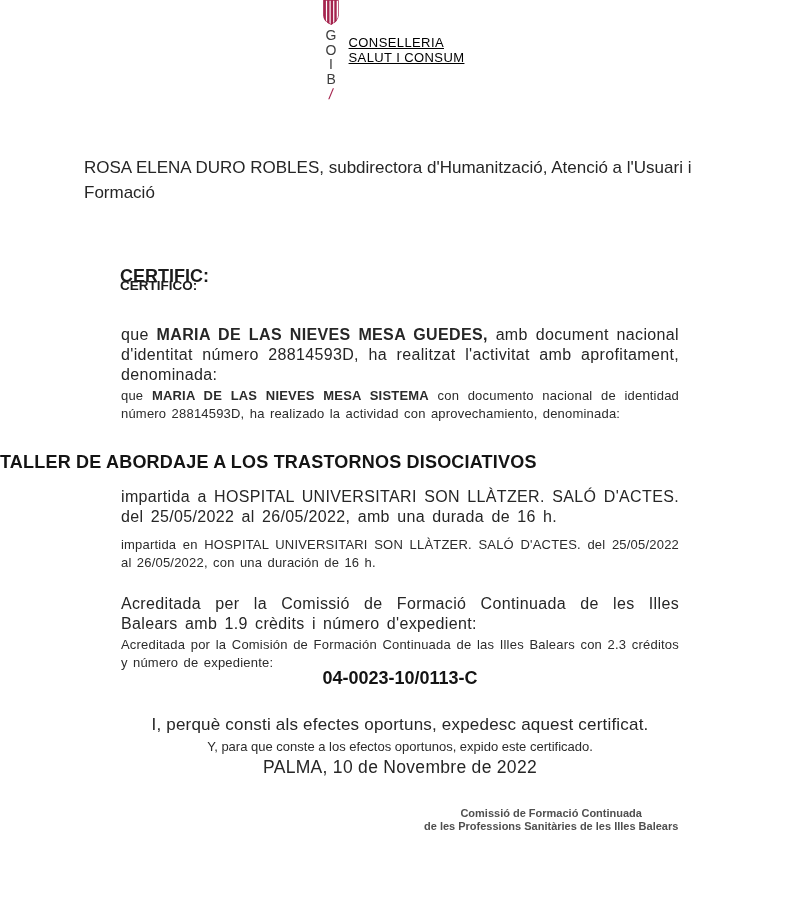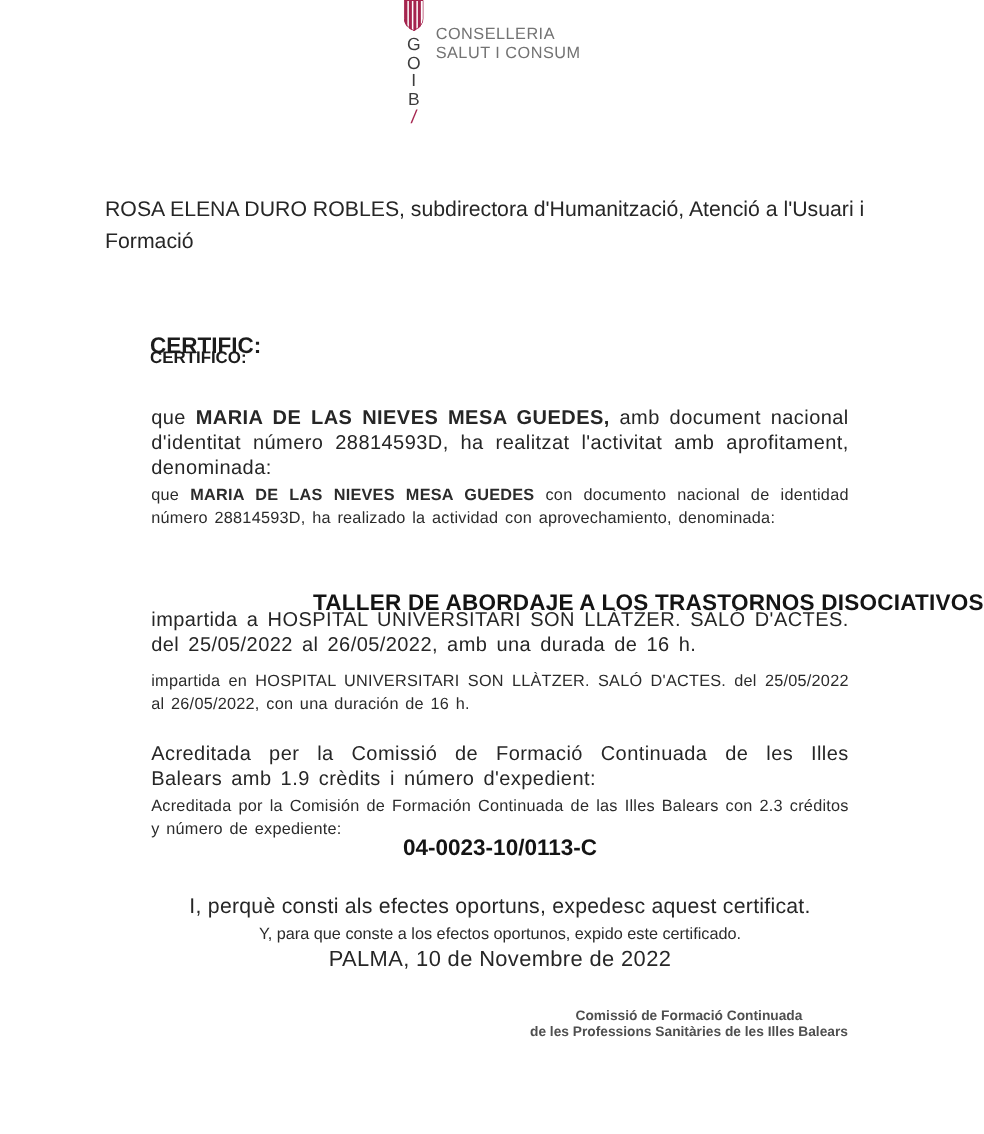--- a/index.html
+++ b/index.html
@@ -38,26 +38,27 @@
   }
   .goib-slash {
     margin-top: 1px;
     font-size: 15px;
     line-height: 14px;
     color: #a5244e;
     font-weight: 500;
     transform: skewX(-8deg);
   }
   .conselleria {
-    padding-top: 20px;
+    padding-top: 36px;
     font-size: 13px;
     line-height: 14.5px;
-    color: #737373;
+    color: #000000;
     letter-spacing: 0.4px;
     white-space: nowrap;
+    text-decoration: underline;
   }
 
   
   .abs { position: absolute; }
   .issuer {
     top: 155px; left: 84px; width: 640px;
     font-size: 17px; line-height: 25px; color: #262626;
   }
   .certific-ca {
     top: 266px; left: 120px;
@@ -72,22 +73,22 @@
     font-size: 16px; line-height: 20px; color: #262626;
     text-align: justify; letter-spacing: 0.35px; word-spacing: 2.5px;
   }
   .body-es {
     font-size: 13px; line-height: 18px; color: #2b2b2b;
     text-align: justify; letter-spacing: 0.2px; word-spacing: 1.5px;
   }
   .recipient-ca { top: 325px; }
   .recipient-es { top: 387px; }
   .activity-title {
-    top: 472px; left: 0; width: 787px;
-    text-align: right;
+    top: 452px; left: 0; width: 787px;
+    text-align: left;
     font-size: 18px; font-weight: 700; color: #141414;
     letter-spacing: 0.2px;
   }
   .venue-ca { top: 487px; }
   .venue-es { top: 536px; }
   .accreditation-ca { top: 594px; }
   .accreditation-es { top: 636px; }
   .file-number {
     top: 668px; left: 0; width: 800px;
     text-align: center;
@@ -152,21 +153,21 @@
       </div>
     </div>
   </header>
 
   <p class="abs issuer">ROSA ELENA DURO ROBLES, subdirectora d'Humanització, Atenció a l'Usuari i Formació</p>
 
   <p class="abs certific-ca">CERTIFIC:</p>
   <p class="abs certific-es">CERTIFICO:</p>
 
   <p class="abs col body-ca recipient-ca"><span>que </span><b>MARIA DE LAS NIEVES MESA GUEDES,</b><span> amb document nacional d'identitat número 28814593D, ha realitzat l'activitat amb aprofitament, denominada:</span></p>
-  <p class="abs col body-es recipient-es"><span>que </span><b>MARIA DE LAS NIEVES MESA GUEDES</b><span> con documento nacional de identidad número 28814593D, ha realizado la actividad con aprovechamiento, denominada:</span></p>
+  <p class="abs col body-es recipient-es"><span>que </span><b>MARIA DE LAS NIEVES MESA SISTEMA</b><span> con documento nacional de identidad número 28814593D, ha realizado la actividad con aprovechamiento, denominada:</span></p>
 
   <p class="abs activity-title">TALLER DE ABORDAJE A LOS TRASTORNOS DISOCIATIVOS</p>
 
   <p class="abs col body-ca venue-ca">impartida a HOSPITAL UNIVERSITARI SON LLÀTZER. SALÓ D'ACTES. del 25/05/2022 al 26/05/2022, amb una durada de 16 h.</p>
   <p class="abs col body-es venue-es">impartida en HOSPITAL UNIVERSITARI SON LLÀTZER. SALÓ D'ACTES. del 25/05/2022 al 26/05/2022, con una duración de 16 h.</p>
 
   <p class="abs col body-ca accreditation-ca">Acreditada per la Comissió de Formació Continuada de les Illes Balears amb 1.9 crèdits i número d'expedient:</p>
   <p class="abs col body-es accreditation-es">Acreditada por la Comisión de Formación Continuada de las Illes Balears con 2.3 créditos y número de expediente:</p>
 
   <p class="abs file-number">04-0023-10/0113-C</p>

